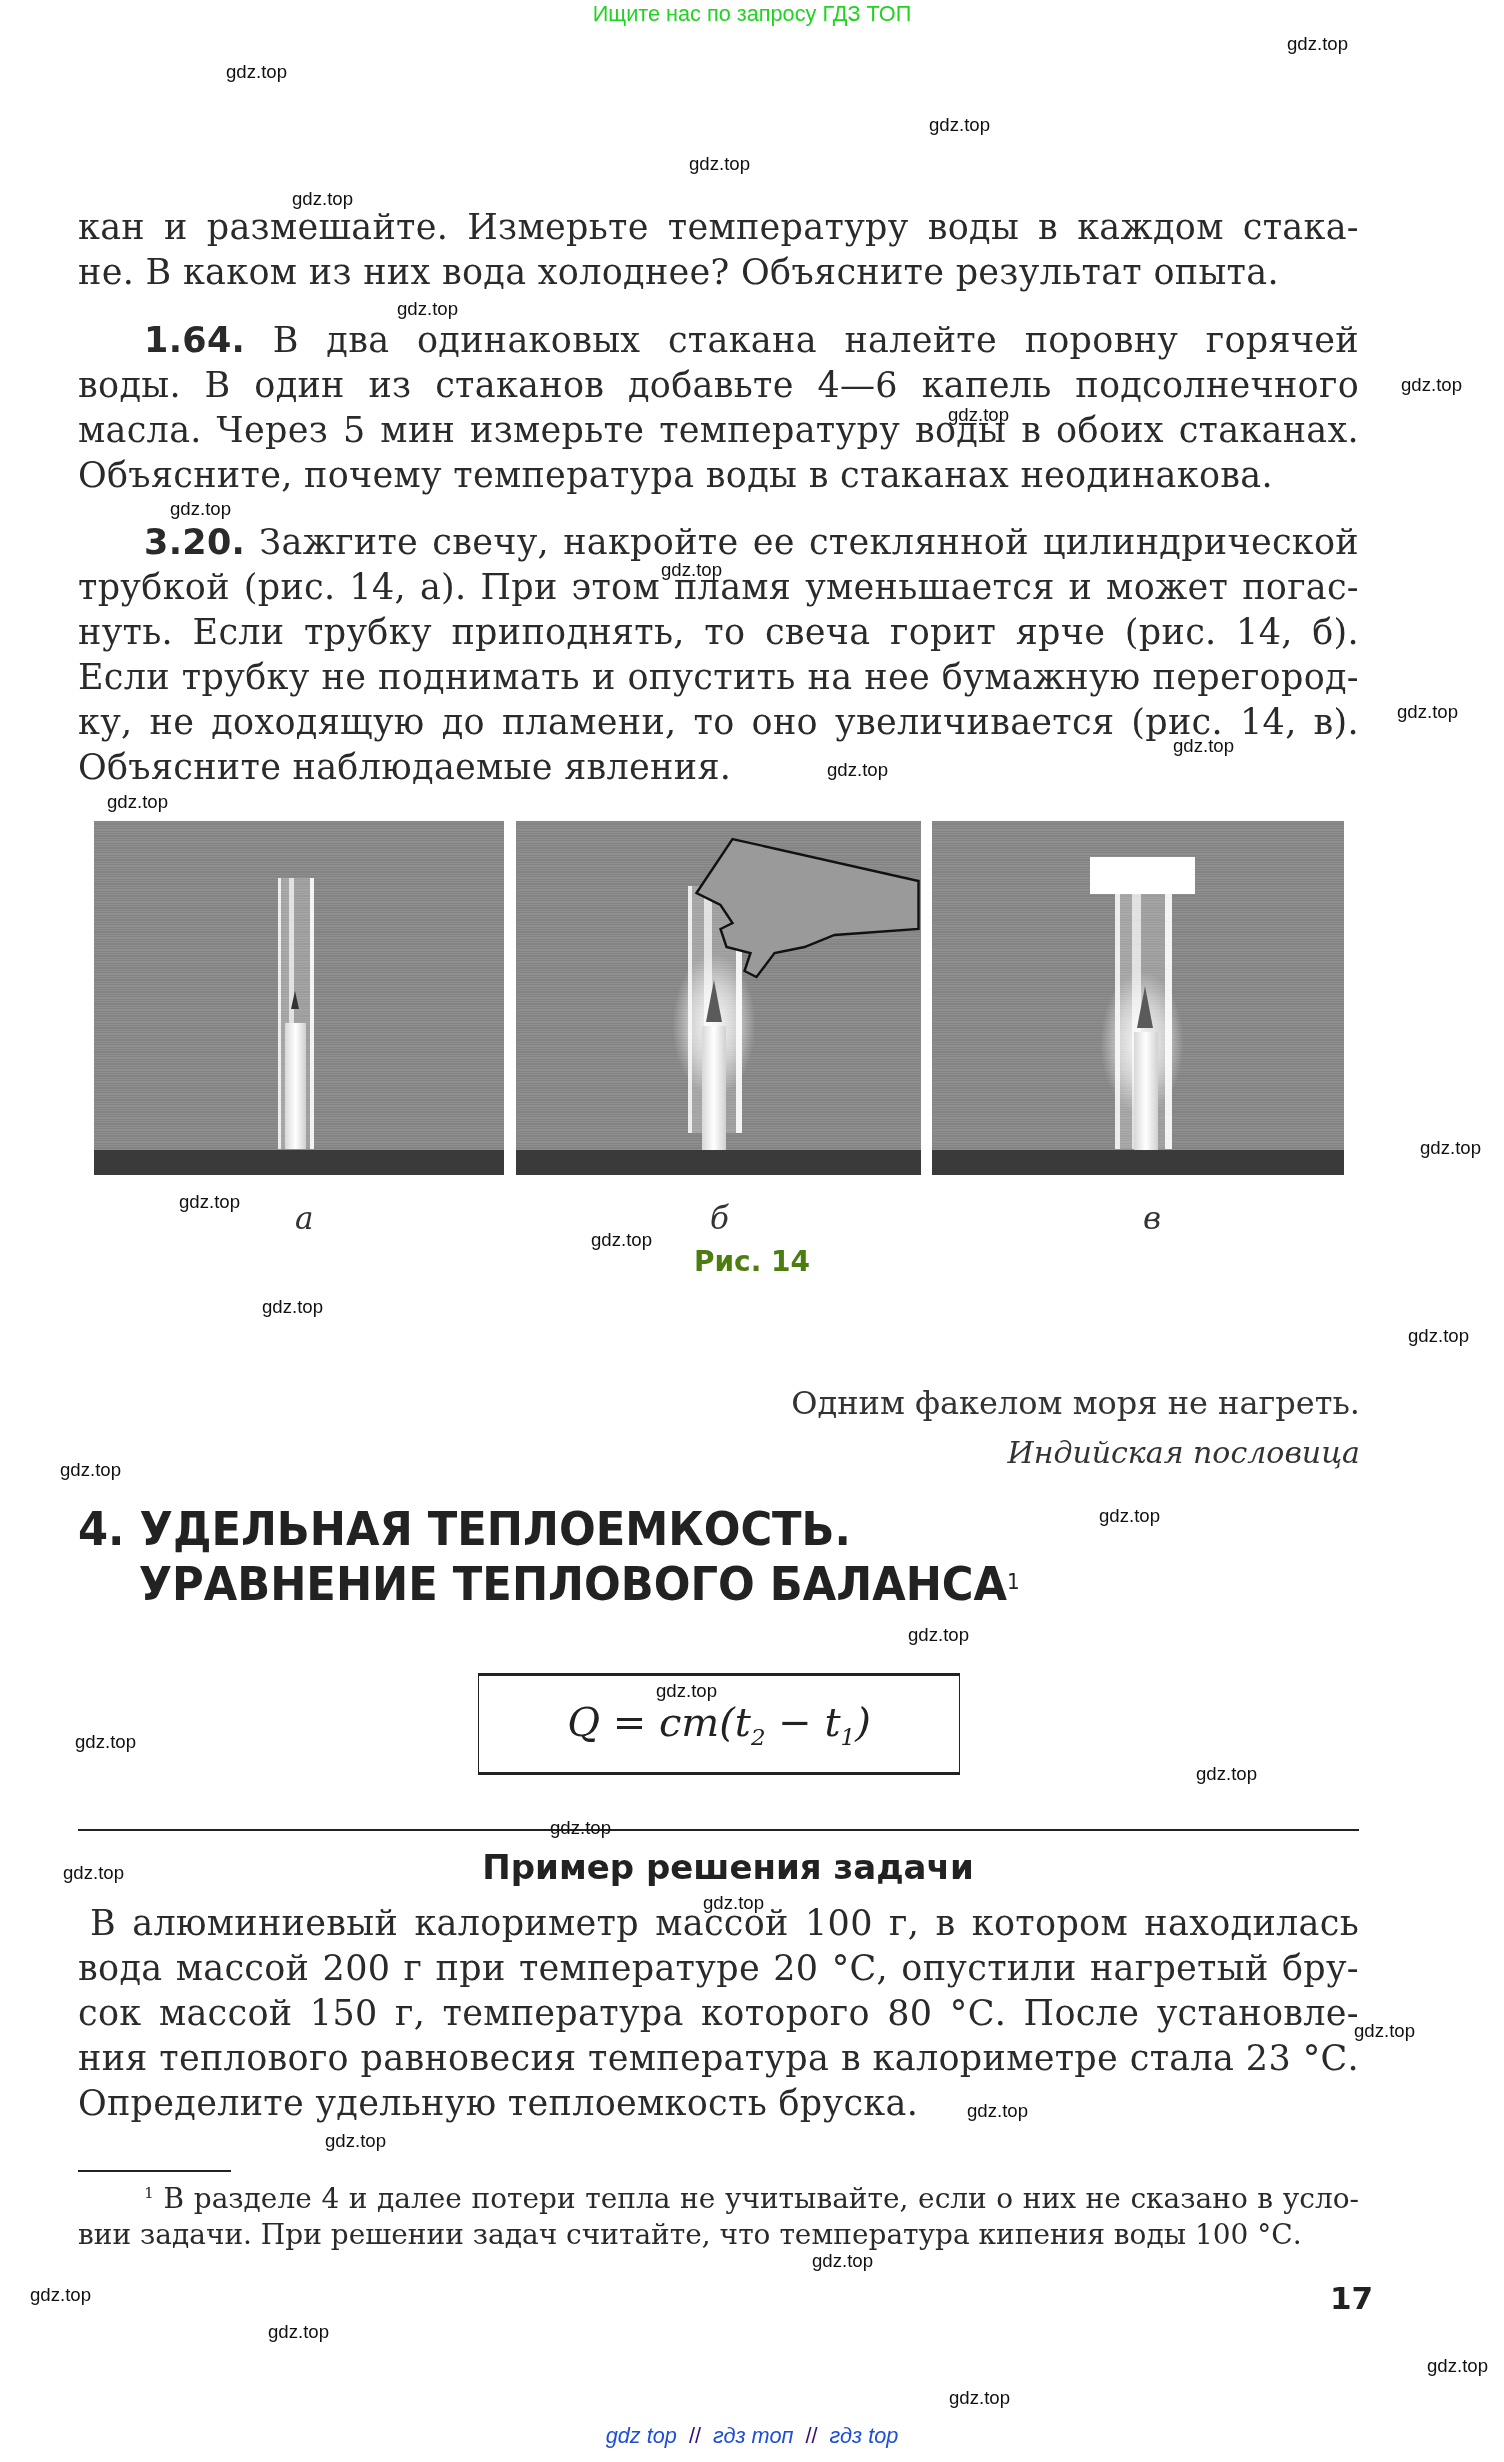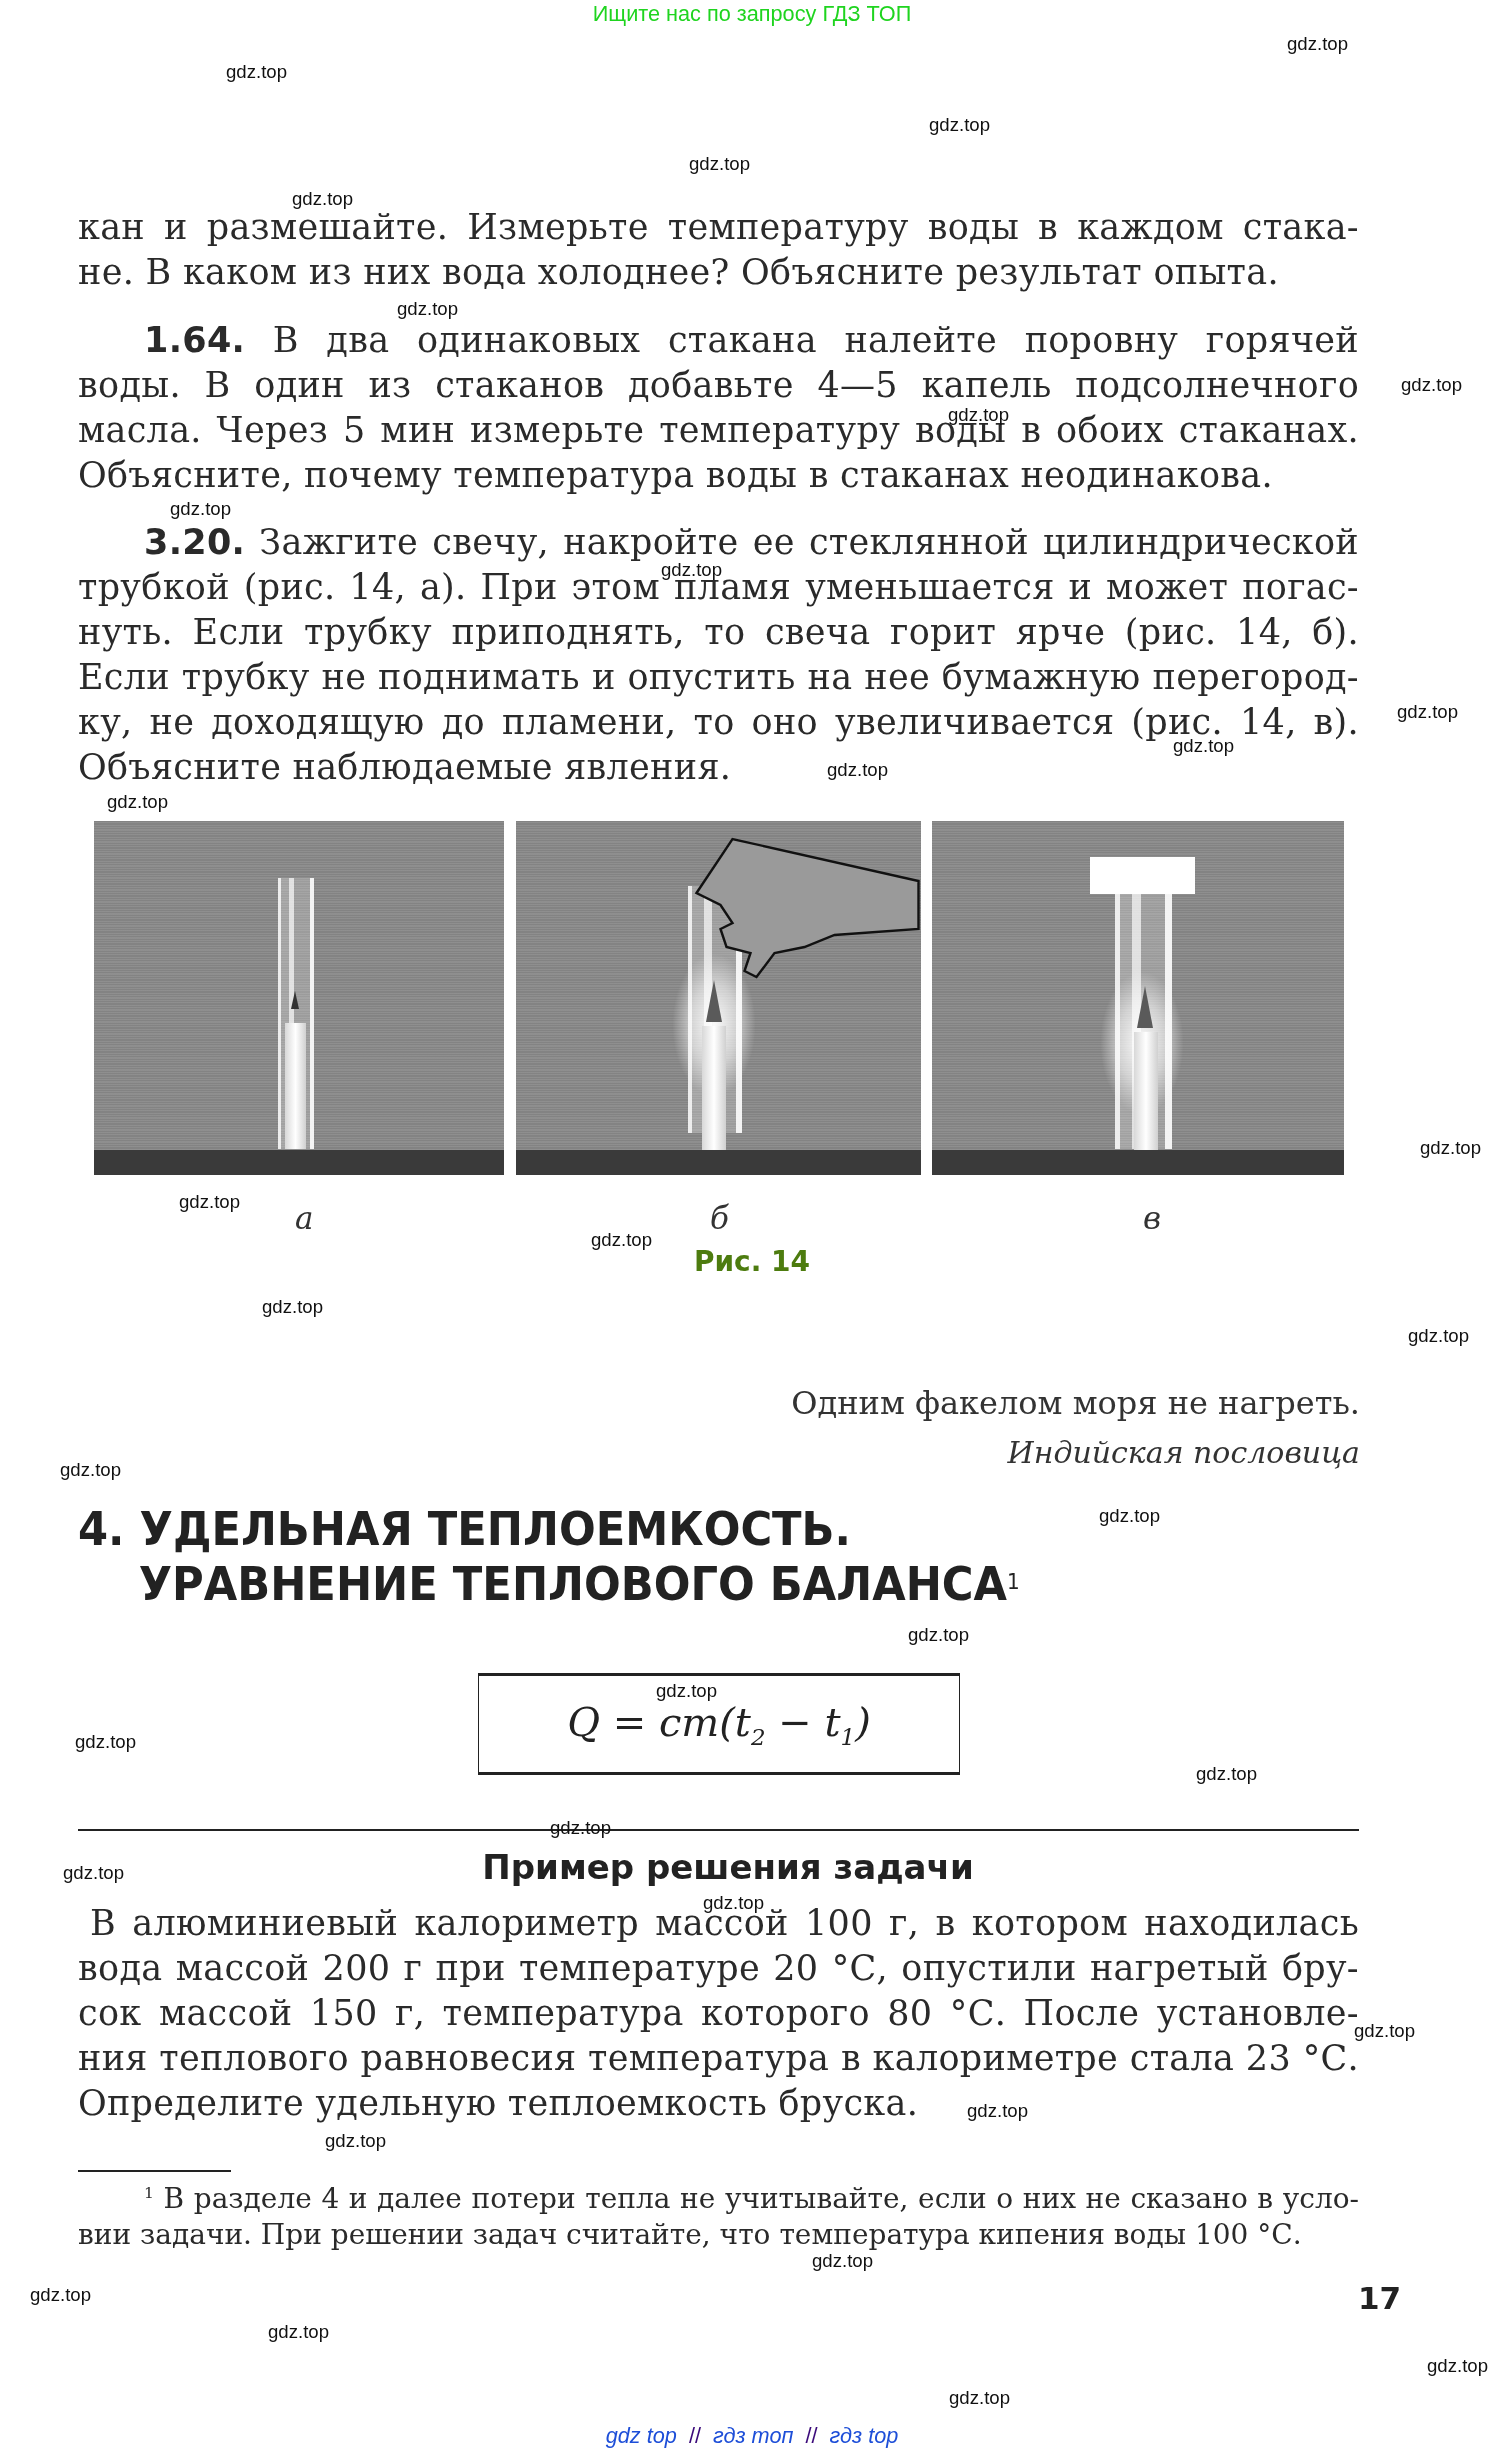--- a/index.html
+++ b/index.html
@@ -32,37 +32,37 @@
   .formula { font-family:"DejaVu Serif", serif; font-style:italic; font-size:40px; color:#222; }
   .formula sub { font-size:23px; }
   .hr { position:absolute; left:78px; width:1281px; top:1829px; height:2.4px; background:#222; }
   .example-title { position:absolute; left:0; width:1456px; top:1847px; text-align:center; font-family:"DejaVu Sans", sans-serif; font-weight:bold; font-size:34px; color:#222; }
   .fn-rule { position:absolute; left:78px; top:2170px; width:153px; height:2.4px; background:#222; }
   .footnote { position:absolute; left:78px; width:1281px; top:2175px; font-size:28px; line-height:36px; }
   .footnote .line { display:block; text-align:justify; text-align-last:justify; white-space:nowrap; }
   .footnote .line.first { padding-left:66px; }
   .footnote .line.last { text-align-last:left; }
   .footnote sup { font-size:15.6px; }
-  .page-num { position:absolute; left:1330px; top:2280px; font-family:"DejaVu Sans", sans-serif; font-weight:bold; font-size:31px; color:#222;margin-left:28px; }
+  .page-num { position:absolute; left:1330px; top:2280px; font-family:"DejaVu Sans", sans-serif; font-weight:bold; font-size:31px; color:#222; }
   .footer { position:absolute; left:0; width:1504px; top:2423px; text-align:center; font-family:"Liberation Sans", sans-serif; font-size:21.7px; color:#3b0a7a; }
   .footer a { color:#1d4ed8; text-decoration:none;font-style:italic; }
 </style>
 </head>
 <body>
 
 <div class="abs banner">Ищите нас по запросу ГДЗ ТОП</div>
 
 <div class="para" style="top:205px;">
   <span class="line">кан и размешайте. Измерьте температуру воды в каждом стака-</span>
   <span class="line last">не. В каком из них вода холоднее? Объясните результат опыта.</span>
 </div>
 
 <div class="para" style="top:318px;">
   <span class="line indent"><span class="num">1.64.</span> <span>В два одинаковых стакана налейте поровну горячей</span></span>
-  <span class="line">воды. В один из стаканов добавьте 4—5 капель подсолнечного</span>
+  <span class="line">воды. В один из стаканов добавьте 4—6 капель подсолнечного</span>
   <span class="line">масла. Через 5 мин измерьте температуру воды в обоих стаканах.</span>
   <span class="line last">Объясните, почему температура воды в стаканах неодинакова.</span>
 </div>
 
 <div class="para" style="top:520px;">
   <span class="line indent"><span class="num">3.20.</span> <span>Зажгите свечу, накройте ее стеклянной цилиндрической</span></span>
   <span class="line">трубкой (рис. 14, а). При этом пламя уменьшается и может погас-</span>
   <span class="line">нуть. Если трубку приподнять, то свеча горит ярче (рис. 14, б).</span>
   <span class="line">Если трубку не поднимать и опустить на нее бумажную перегород-</span>
   <span class="line">ку, не доходящую до пламени, то оно увеличивается (рис. 14, в).</span>

